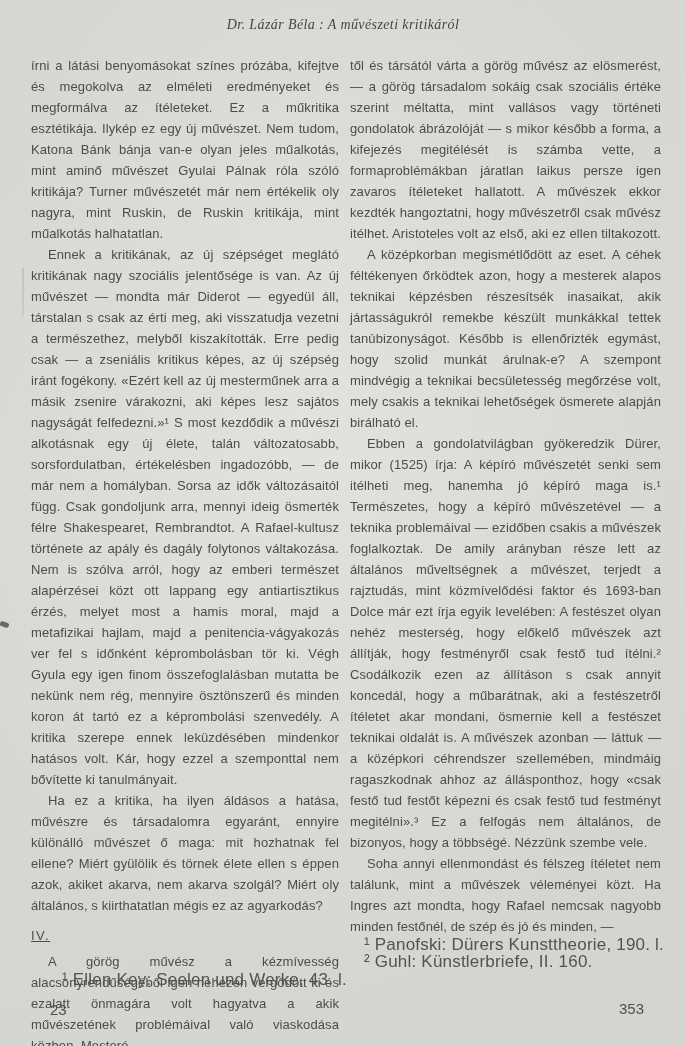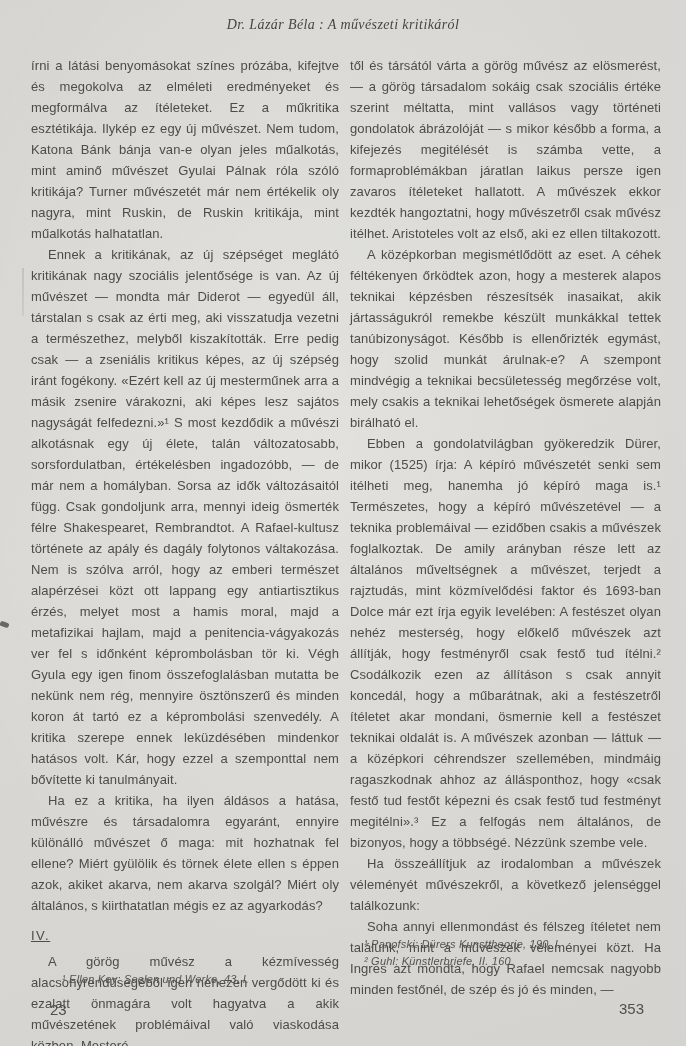--- a/index.html
+++ b/index.html
@@ -48,25 +48,24 @@
   .col p.indent { text-indent: 17px; }
   .section-heading {
     text-align: left;
     text-indent: 0 !important;
     letter-spacing: 1.5px;
     margin: 9px 0 5px 0 !important;
     text-decoration: underline;
   }
   .footnote-block {
     position: absolute;
-    font-size: 11px;
+    font-size: 17px;
     line-height: 17px;
     letter-spacing: 0.2px;
     color: #54534e;
-    font-style: italic;
   }
   .fn-left  { left: 62px;  top: 971px; width: 290px; }
   .fn-right { left: 364px; top: 936px; width: 300px; }
   .page-num {
     position: absolute;
     font-size: 15px;
     color: #504f4a;
   }
   .pn-left  { left: 50px;  top: 1001px; }
   .pn-right { left: 619px; top: 1000px; width: 44px; }
@@ -103,21 +102,20 @@
     <p class="indent">Ennek a kritikának, az új szépséget meglátó kritikának nagy szociális jelentősége is van. Az új művészet — mondta már Diderot — egyedül áll, társtalan s csak az érti meg, aki visszatudja vezetni a természethez, melyből kiszakították. Erre pedig csak — a zseniális kritikus képes, az új szépség iránt fogékony. «Ezért kell az új mesterműnek arra a másik zsenire várakozni, aki képes lesz sajátos nagyságát felfedezni.»¹ S most kezdődik a művészi alkotásnak egy új élete, talán változatosabb, sorsfordulatban, értékelésben ingadozóbb, — de már nem a homályban. Sorsa az idők változásaitól függ. Csak gondoljunk arra, mennyi ideig ösmerték félre Shakespearet, Rembrandtot. A Rafael-kultusz története az apály és dagály folytonos váltakozása. Nem is szólva arról, hogy az emberi természet alapérzései közt ott lappang egy antiartisztikus érzés, melyet most a hamis moral, majd a metafizikai hajlam, majd a penitencia-vágyakozás ver fel s időnként képrombolásban tör ki. Végh Gyula egy igen finom összefoglalásban mutatta be nekünk nem rég, mennyire ösztönszerű és minden koron át tartó ez a képrombolási szenvedély. A kritika szerepe ennek leküzdésében mindenkor hatásos volt. Kár, hogy ezzel a szemponttal nem bővítette ki tanulmányait.</p>
     <p class="indent">Ha ez a kritika, ha ilyen áldásos a hatása, művészre és társadalomra egyaránt, ennyire különálló művészet ő maga: mit hozhatnak fel ellene? Miért gyülölik és törnek élete ellen s éppen azok, akiket akarva, nem akarva szolgál? Miért oly általános, s kiirthatatlan mégis ez az agyarkodás?</p>
     <p class="section-heading">IV.</p>
     <p class="indent">A görög művész a kézmívesség alacsonyrendűségéből igen nehezen vergődött ki és ezalatt önmagára volt hagyatva a akik művészetének problémáival való viaskodása közben. Mesteré-</p>
   </div>
 
   <div class="col col-right">
     <p>től és társától várta a görög művész az elösmerést, — a görög társadalom sokáig csak szociális értéke szerint méltatta, mint vallásos vagy történeti gondolatok ábrázolóját — s mikor később a forma, a kifejezés megitélését is számba vette, a formaproblémákban járatlan laikus persze igen zavaros ítéleteket hallatott. A művészek ekkor kezdték hangoztatni, hogy művészetről csak művész itélhet. Aristoteles volt az első, aki ez ellen tiltakozott.</p>
     <p class="indent">A középkorban megismétlődött az eset. A céhek féltékenyen őrködtek azon, hogy a mesterek alapos teknikai képzésben részesítsék inasaikat, akik jártasságukról remekbe készült munkákkal tettek tanúbizonyságot. Később is ellenőrizték egymást, hogy szolid munkát árulnak-e? A szempont mindvégig a teknikai becsületesség megőrzése volt, mely csakis a teknikai lehetőségek ösmerete alapján birálható el.</p>
     <p class="indent">Ebben a gondolatvilágban gyökeredzik Dürer, mikor (1525) írja: A képíró művészetét senki sem itélheti meg, hanemha jó képíró maga is.¹ Természetes, hogy a képíró művészetével — a teknika problemáival — ezidőben csakis a művészek foglalkoztak. De amily arányban része lett az általános műveltségnek a művészet, terjedt a rajztudás, mint közmívelődési faktor és 1693-ban Dolce már ezt írja egyik levelében: A festészet olyan nehéz mesterség, hogy előkelő művészek azt állítják, hogy festményről csak festő tud ítélni.² Csodálkozik ezen az állításon s csak annyit koncedál, hogy a műbarátnak, aki a festészetről ítéletet akar mondani, ösmernie kell a festészet teknikai oldalát is. A művészek azonban — láttuk — a középkori céhrendszer szellemében, mindmáig ragaszkodnak ahhoz az állásponthoz, hogy «csak festő tud festőt képezni és csak festő tud festményt megitélni».³ Ez a felfogás nem általános, de bizonyos, hogy a többségé. Nézzünk szembe vele.</p>
-    <p class="indent">Ha összeállítjuk az irodalomban a művészek véleményét művészekről, a következő jelenséggel találkozunk:</p>
     <p class="indent">Soha annyi ellenmondást és félszeg ítéletet nem találunk, mint a művészek véleményei közt. Ha Ingres azt mondta, hogy Rafael nemcsak nagyobb minden festőnél, de szép és jó és minden, —</p>
   </div>
 
   <div class="footnote-block fn-left">
     <div>¹ Ellen Key: Seelen und Werke, 43. l.</div>
   </div>
 
   <div class="footnote-block fn-right">
     <div>¹ Panofski: Dürers Kunsttheorie, 190. l.</div>
     <div>² Guhl: Künstlerbriefe, II. 160.</div>

